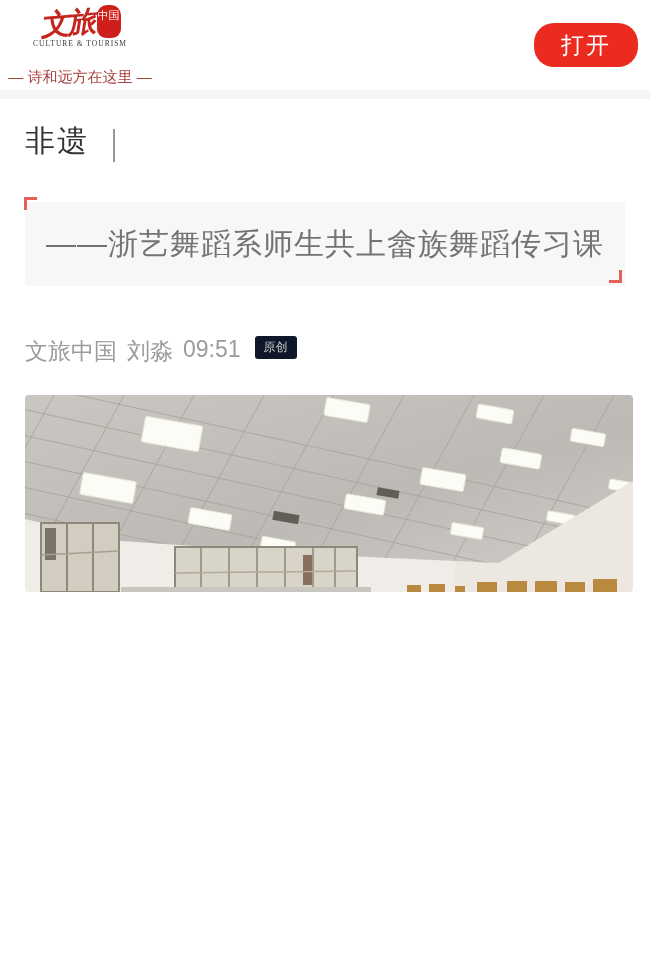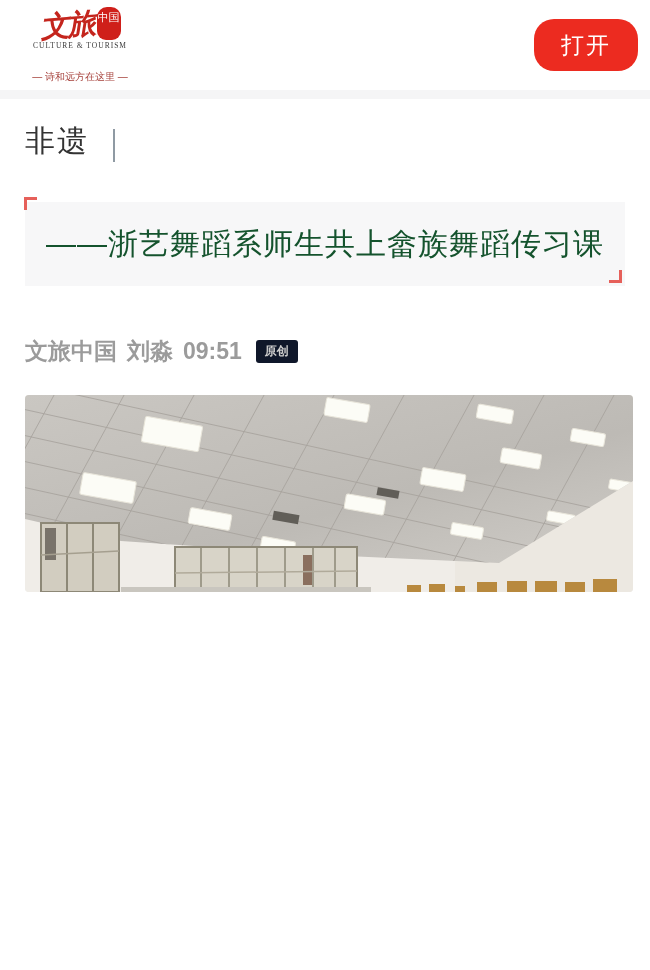--- a/index.html
+++ b/index.html
@@ -24,29 +24,29 @@
   .logo-seal {
     display:inline-block; width:24px; height:33px; background:#cf1f1a; border-radius:10px 10px 9px 9px;
     color:#ffffff; font-size:11px; line-height:13px; text-align:center; word-break:break-all;
     padding-top:4px; margin-left:3px; font-family:"Liberation Sans","DejaVu Sans",sans-serif;
   }
   .logo-en {
     font-family:Liberation Serif, serif; font-size:7.5px; letter-spacing:1px;
     color:#3a3a3a; margin-top:1px; white-space:nowrap;
   }
   .logo-tagline {
-    font-size:10px; color:#a6413b; margin-top:20px; white-space:nowrap;
+    font-size:15px; color:#a6413b; margin-top:20px; white-space:nowrap;
     font-family:"Liberation Sans","DejaVu Sans",sans-serif;
   }
   .header-slogan {
     font-size:25px; color:#333333; letter-spacing:2px; margin-left:10px; flex:0 0 auto;
   }
   .header-spacer { flex:1; }
   .open-btn {
-    width:104px; height:52px; border:none; border-radius:20px; background:#ec2b20;
+    width:104px; height:44px; border:none; border-radius:20px; background:#ec2b20;
     color:#ffffff; font-size:23px; letter-spacing:2px; cursor:pointer;
     font-family:"Liberation Sans","DejaVu Sans",sans-serif;
   }
   .header-strip { height:9px; background:#f5f5f6; }
 
   
   .content { padding:0 25px; }
 
   .title {
     margin-top:22px; font-size:30px; color:#333333; letter-spacing:2px;
@@ -55,30 +55,30 @@
   .title-divider {
     display:inline-block; width:2px; height:33px; background:#8f9aa3; margin:0 24px;
   }
 
   .subtitle-box {
     position:relative; margin-top:40px; background:#f7f7f8; height:84px;
     display:flex; align-items:center; justify-content:center;
   }
   .subtitle-text {
     font-family:"Liberation Sans","DejaVu Sans",sans-serif;
-    font-size:30px; color:#14532d; letter-spacing:1px;
+    font-size:30px; color:#737373; letter-spacing:1px;
   }
   .corner { position:absolute; width:13px; height:13px; }
   .corner-tl { top:-5px; left:-1px; border-top:3px solid #e6605a; border-left:3px solid #e6605a; }
   .corner-br { bottom:3px; right:3px; border-bottom:3px solid #e6605a; border-right:3px solid #e6605a; }
 
   .byline {
-    margin-top:50px; display:flex; align-items:center;
-    font-family:"Liberation Sans","DejaVu Sans",sans-serif;
-    font-size:23px; color:#9b9b9b;font-weight:bold;
+    margin-top:50px; display:flex; align-items:flex-start;
+    font-family:"Liberation Sans","DejaVu Sans",sans-serif;
+    font-size:23px; color:#9b9b9b;
   }
   .byline span { margin-right:10px; }
   .badge {
     font-size:12px; color:#cccccc; background:#0f172a; border-radius:3px;
     padding:3px 9px; margin-left:4px;
   }
 
   .body-para {
     margin-top:74px; font-size:25px; line-height:46px; color:#404040;
     text-align:justify; text-indent:2em; letter-spacing:0.5px;

